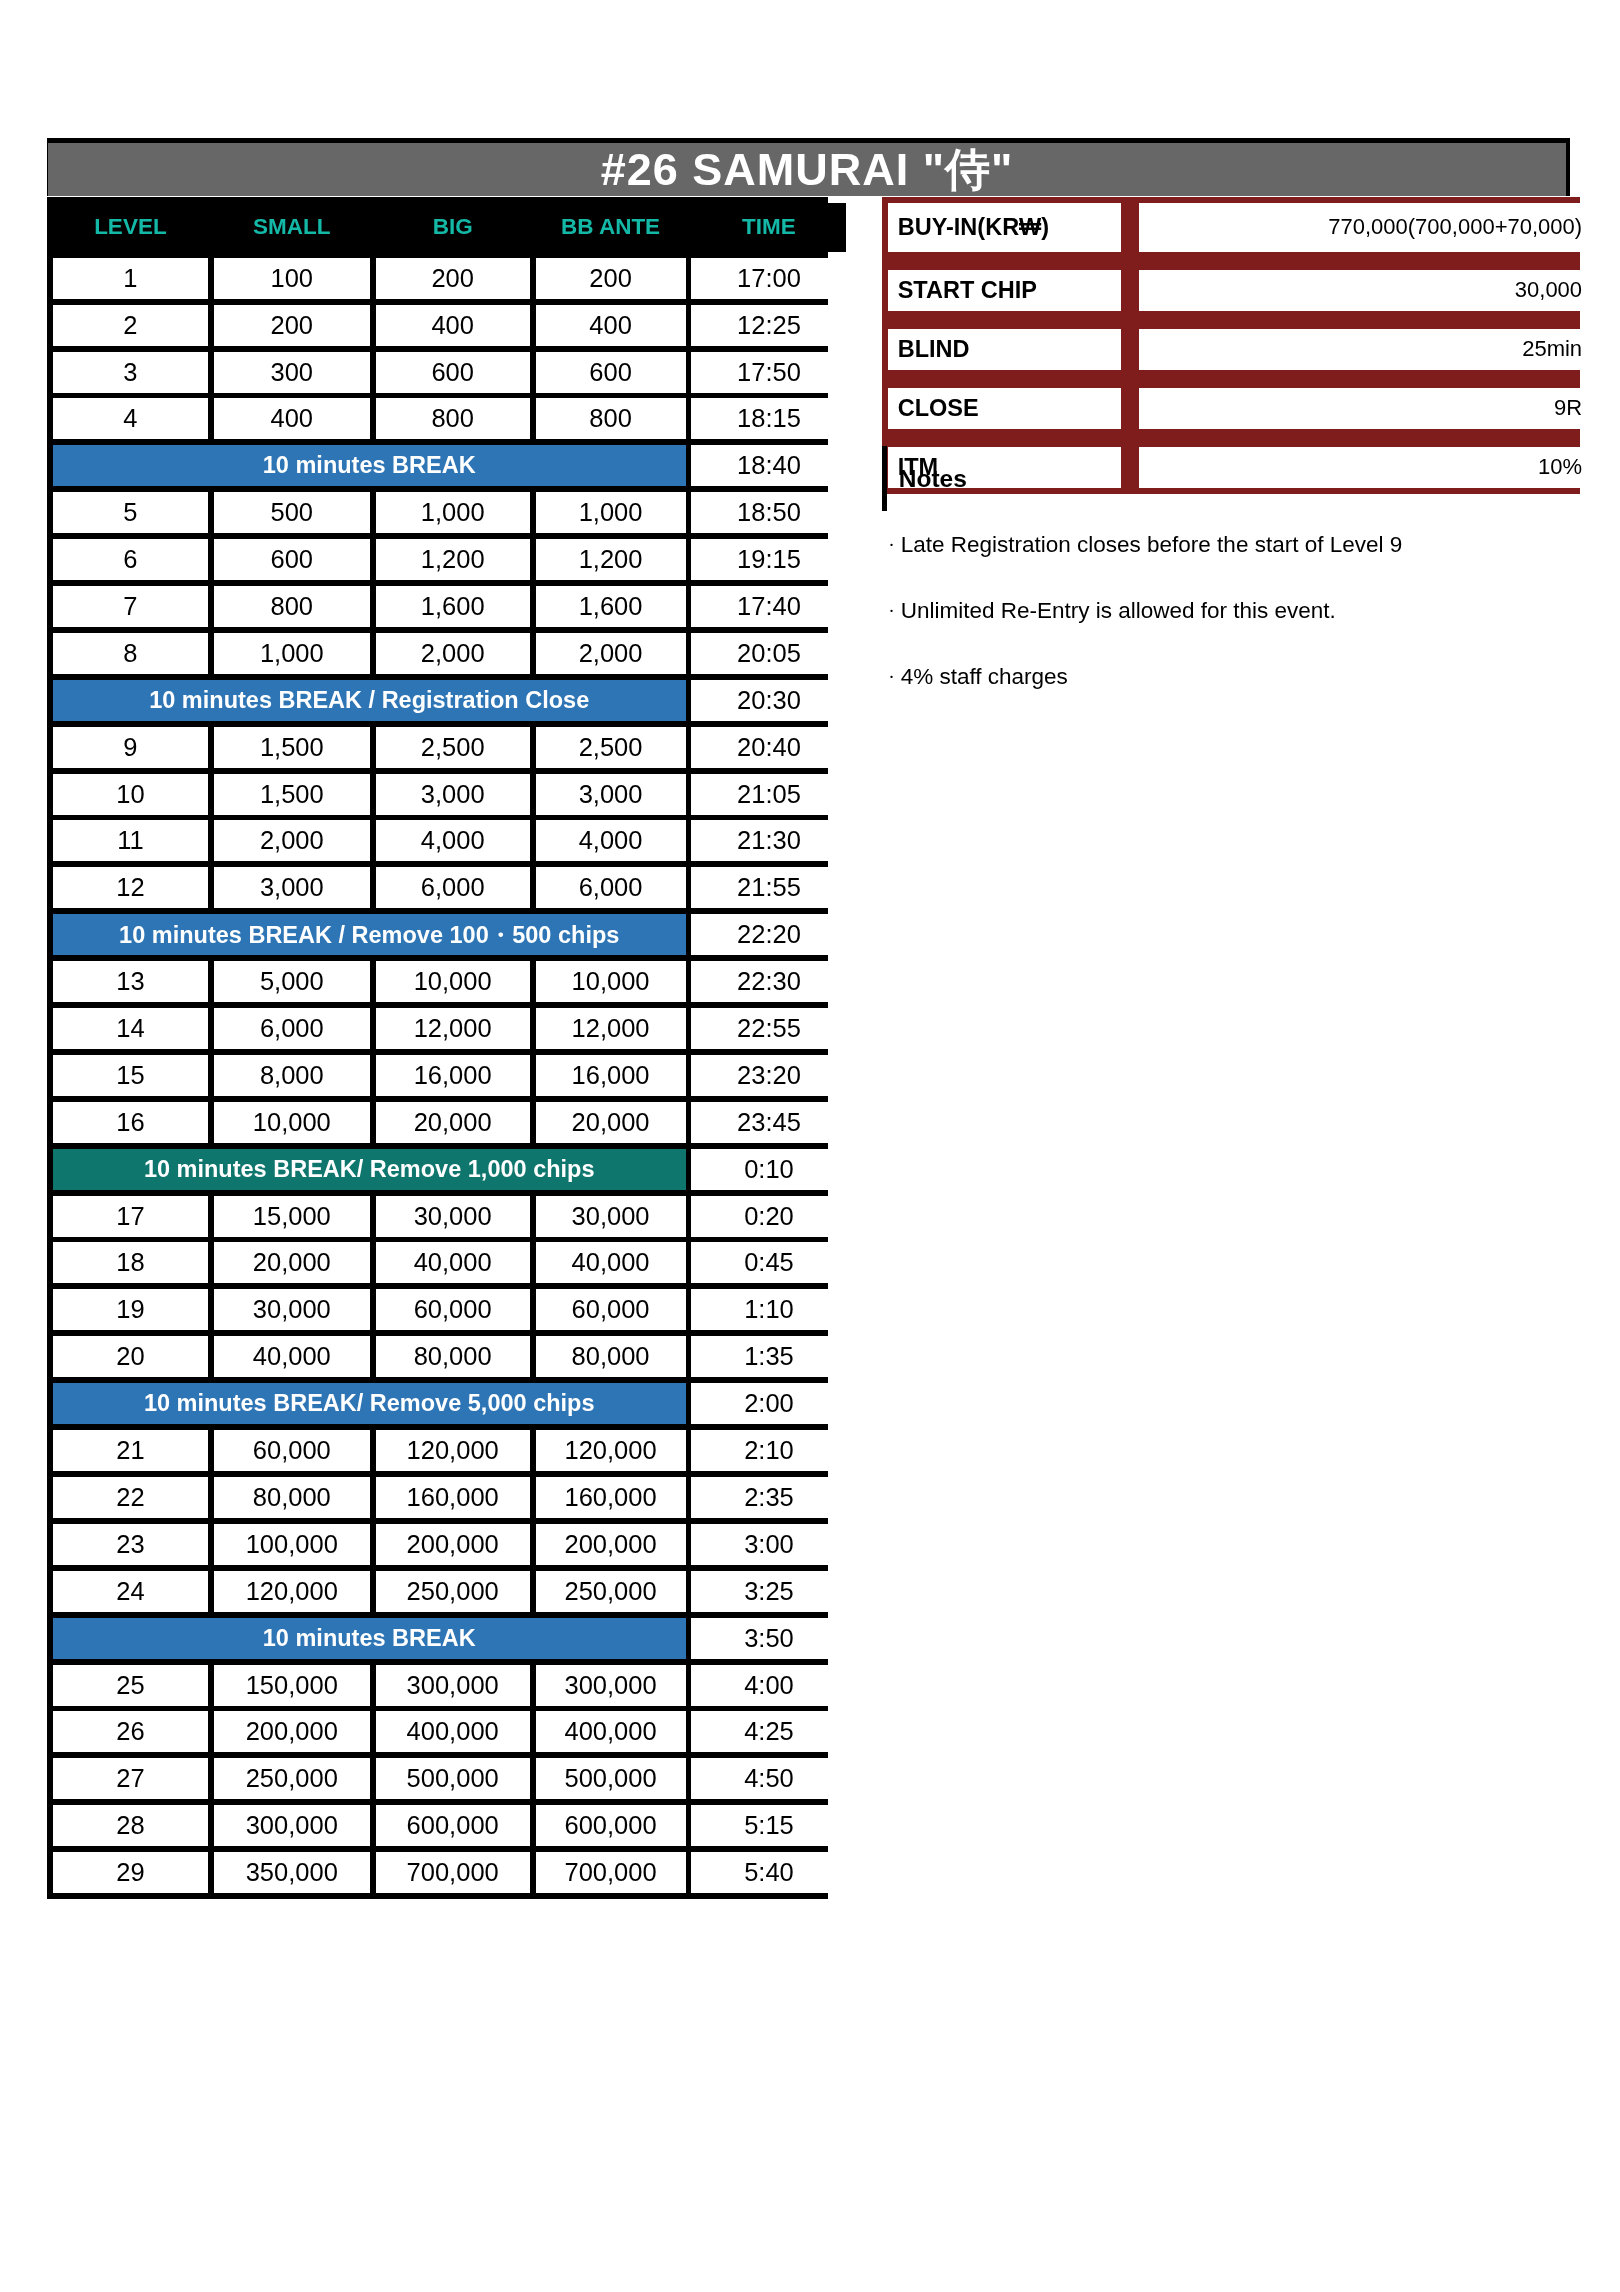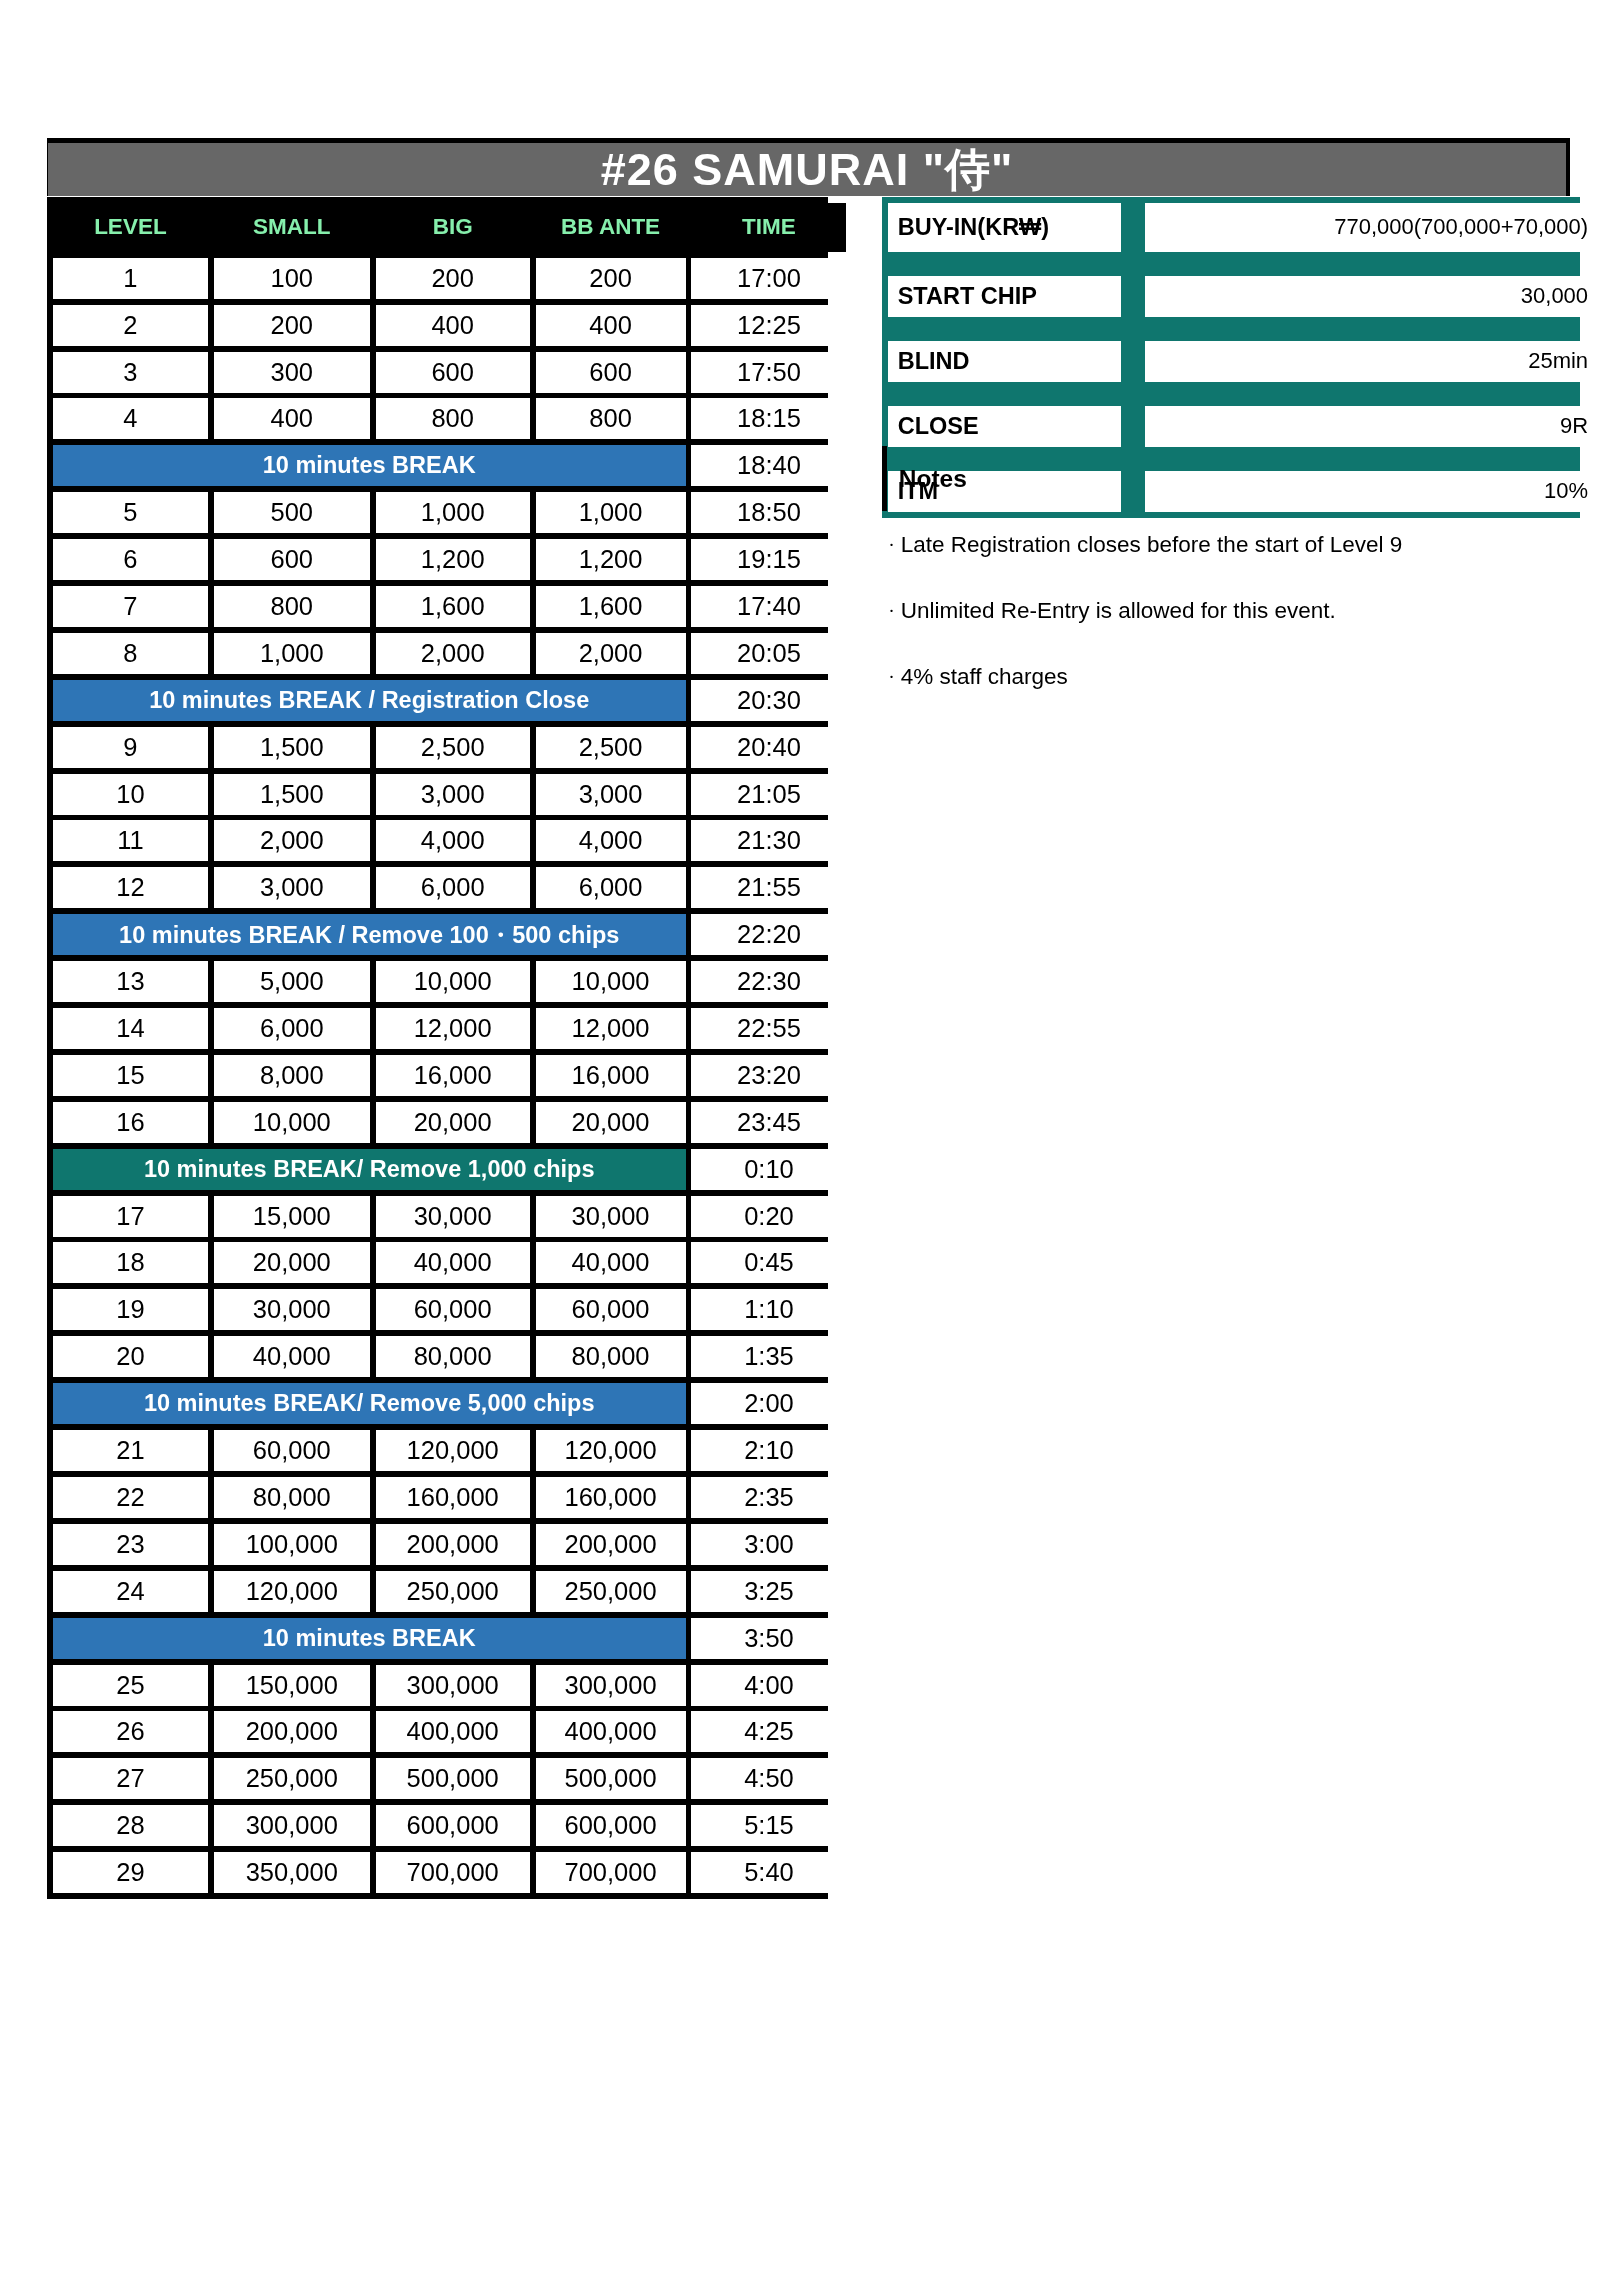--- a/index.html
+++ b/index.html
@@ -30,43 +30,43 @@
   .blind-table{
     position:absolute;left:47px;top:197px;
     display:grid;
     grid-template-columns:155px 156px 154px 150px 155px;
     gap:5.9px;
     background:#000;
     padding:5.9px;
     width:769px;
   }
   .hcell{
-    background:#000;color:#86efac;font-weight:bold;font-size:22.5px;
+    background:#000;color:#14b8a6;font-weight:bold;font-size:22.5px;
     height:49px;display:flex;align-items:center;justify-content:center;
     white-space:nowrap;
   }
   .cell{
     background:#fff;color:#000;font-size:25.5px;
     height:41px;display:flex;align-items:center;justify-content:center;
     white-space:nowrap;
   }
   .break-cell{
     grid-column:1 / 5;
     background:#2E75B6;color:#fff;font-weight:bold;font-size:23.5px;
     height:41px;display:flex;align-items:center;justify-content:center;
     white-space:nowrap;
   }
 
   
   .info-table{
     position:absolute;left:882px;top:197px;
     display:grid;
     grid-template-columns:233px 453px;
-    gap:24px;
-    background:#0f766e;
+    gap:18px;
+    background:#7f1d1d;
     padding:5.9px;
     width:686px;
   }
   .ilabel{
     background:#fff;color:#000;font-weight:bold;font-size:23.5px;
     height:41px;display:flex;align-items:center;
     padding-left:9.8px;white-space:nowrap;
   }
   .ivalue{
     background:#fff;color:#000;font-size:22px;

